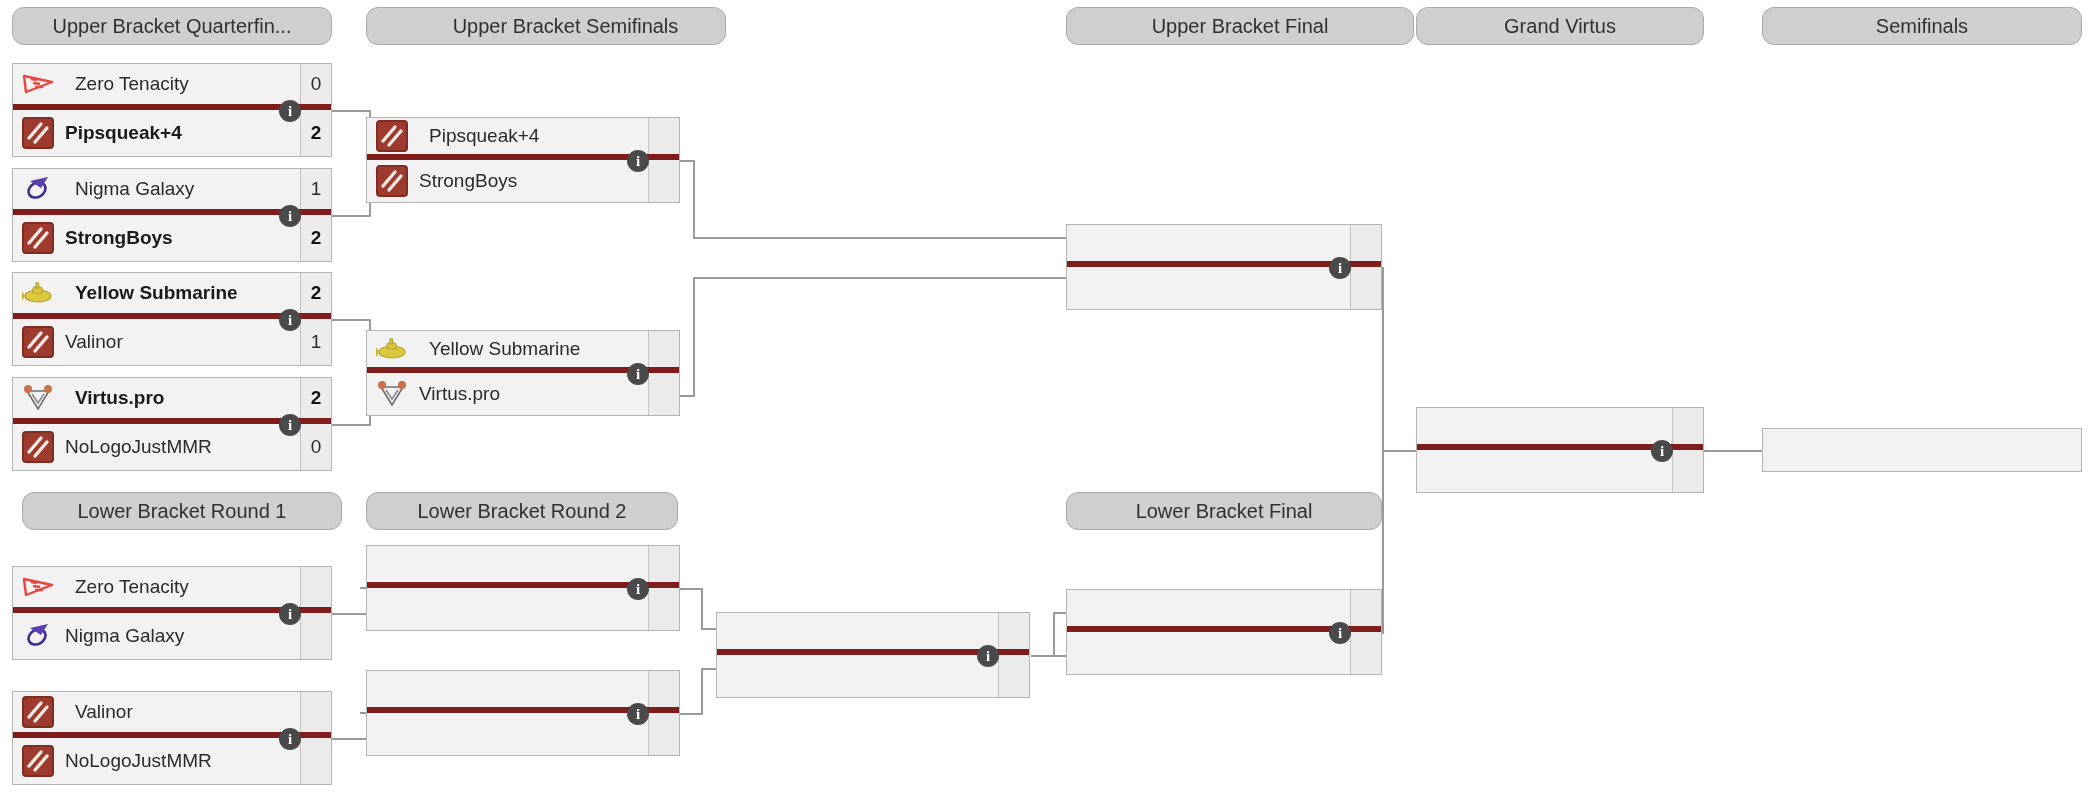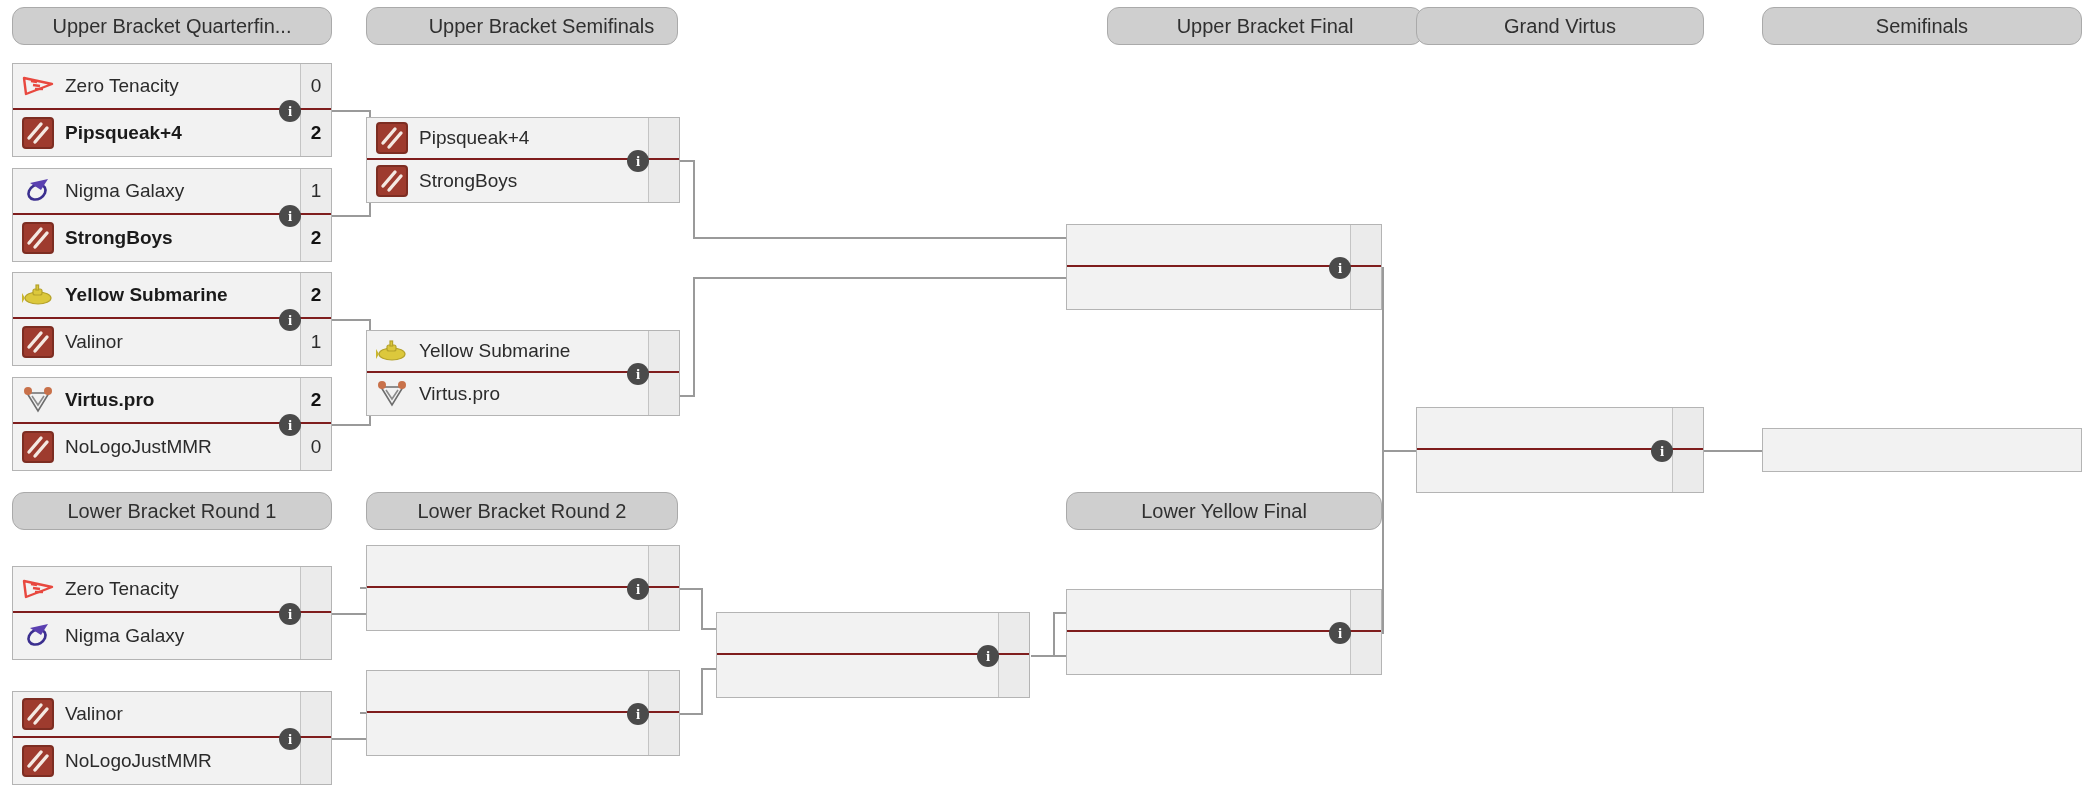--- a/index.html
+++ b/index.html
@@ -35,21 +35,21 @@
   }
   .match.single{ }
   .row{
     position:relative;
     flex:1 1 50%;
     display:flex;
     align-items:center;
     min-height:0;
     box-sizing:border-box;
   }
-  .row.top{ border-bottom:2px solid #7f1d1d; }
+  .row.top{ border-bottom:6px solid #7f1d1d;gap:10px; }
 
   .logo{
     width:34px;height:34px;
     margin-left:8px;margin-right:10px;
     flex:0 0 auto;
     position:relative;
   }
   .logo svg{display:block;width:34px;height:34px;}
 
   .tname{
@@ -151,28 +151,28 @@
   <div class="ln lnv" style="left:701px;top:668px;height:47px;"></div>
   <div class="ln lnh" style="left:701px;top:668px;width:24px;"></div>
 
   <div class="ln lnh" style="left:1031px;top:655px;width:24px;"></div>
   <div class="ln lnv" style="left:1053px;top:612px;height:45px;"></div>
   <div class="ln lnh" style="left:1053px;top:612px;width:14px;"></div>
 
   <div class="ln lnh" style="left:1047px;top:655px;width:20px;"></div>
 
   <div class="round-header" style="left:12px;top:7px;width:320px;">Upper Bracket Quarterfin...</div>
-  <div class="round-header" style="left:366px;top:7px;width:312px;padding-left:39px;">Upper Bracket Semifinals</div>
-  <div class="round-header" style="left:1066px;top:7px;width:316px;margin-left:41px;">Upper Bracket Final</div>
+  <div class="round-header" style="left:366px;top:7px;width:360px;padding-left:39px;">Upper Bracket Semifinals</div>
+  <div class="round-header" style="left:1066px;top:7px;width:348px;">Upper Bracket Final</div>
   <div class="round-header" style="left:1416px;top:7px;width:288px;">Grand Virtus</div>
   <div class="round-header" style="left:1762px;top:7px;width:320px;">Semifinals</div>
 
-  <div class="round-header" style="left:12px;top:492px;width:320px;">Lower Bracket Round 1</div>
+  <div class="round-header" style="left:22px;top:492px;width:320px;">Lower Bracket Round 1</div>
   <div class="round-header" style="left:366px;top:492px;width:312px;">Lower Bracket Round 2</div>
-  <div class="round-header" style="left:1066px;top:492px;width:316px;">Lower Yellow Final</div>
+  <div class="round-header" style="left:1066px;top:492px;width:316px;">Lower Bracket Final</div>
 
   <div class="match" id="m-ubqf1" style="left:12px;top:63px;width:320px;height:94px;">
     <div class="row top">
       <span class="logo">
         <svg viewBox="0 0 34 34">
             <g fill="none" stroke="#e8483f" stroke-width="2.4" stroke-linejoin="round">
           <path d="M3 9 L31 15 L5 25 Z"></path>
               <path d="M10 12 L16 13"></path>
               <path d="M12 16 L19 17"></path>
               <path d="M14 20 L22 20"></path>

